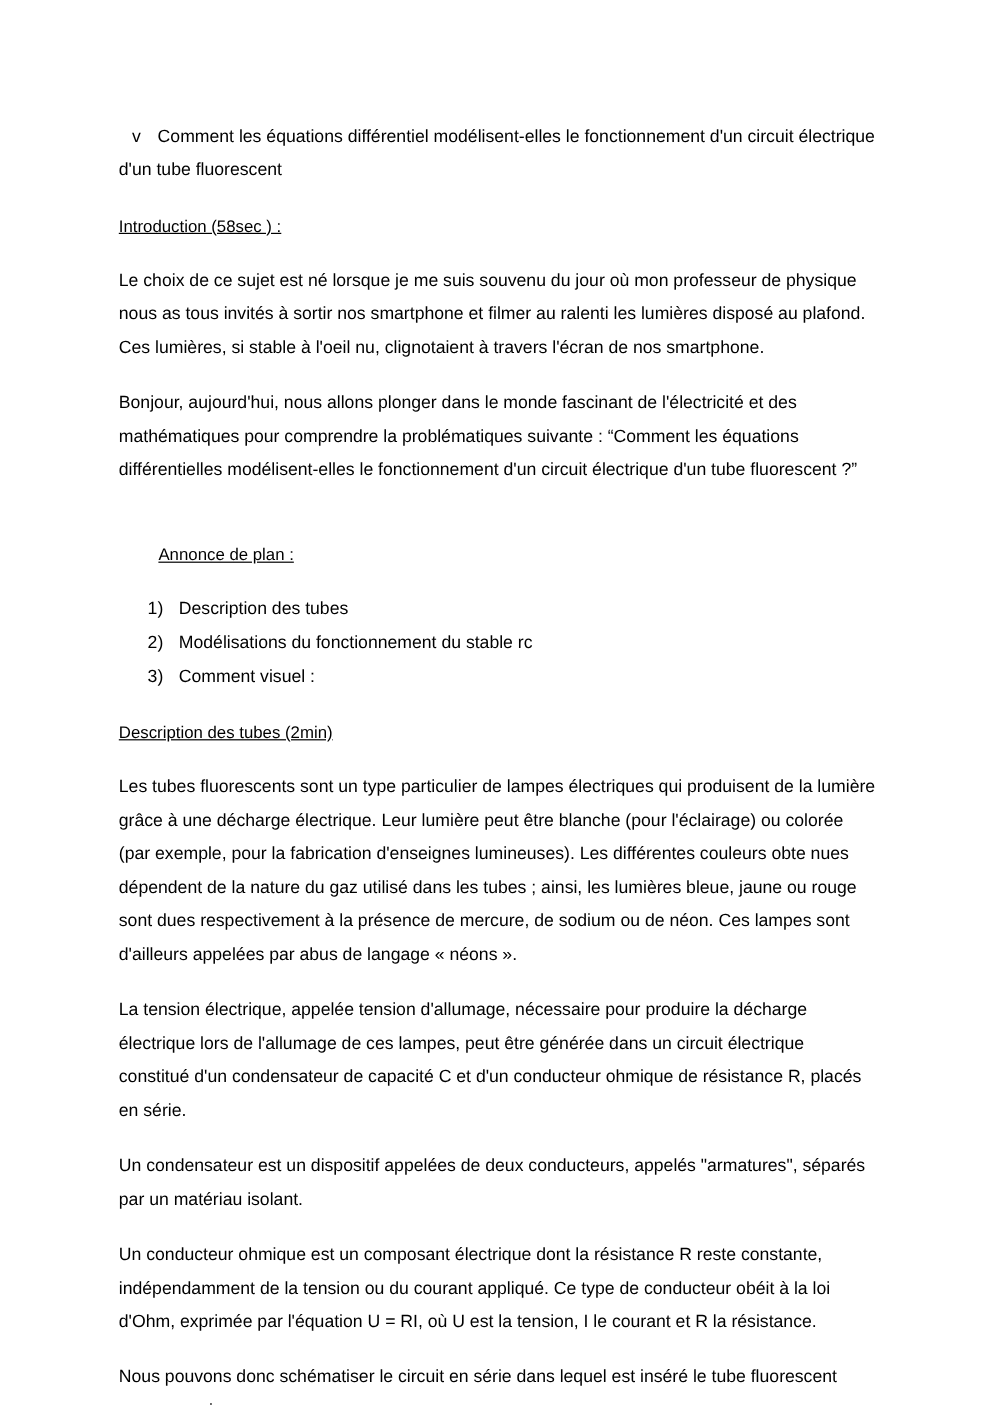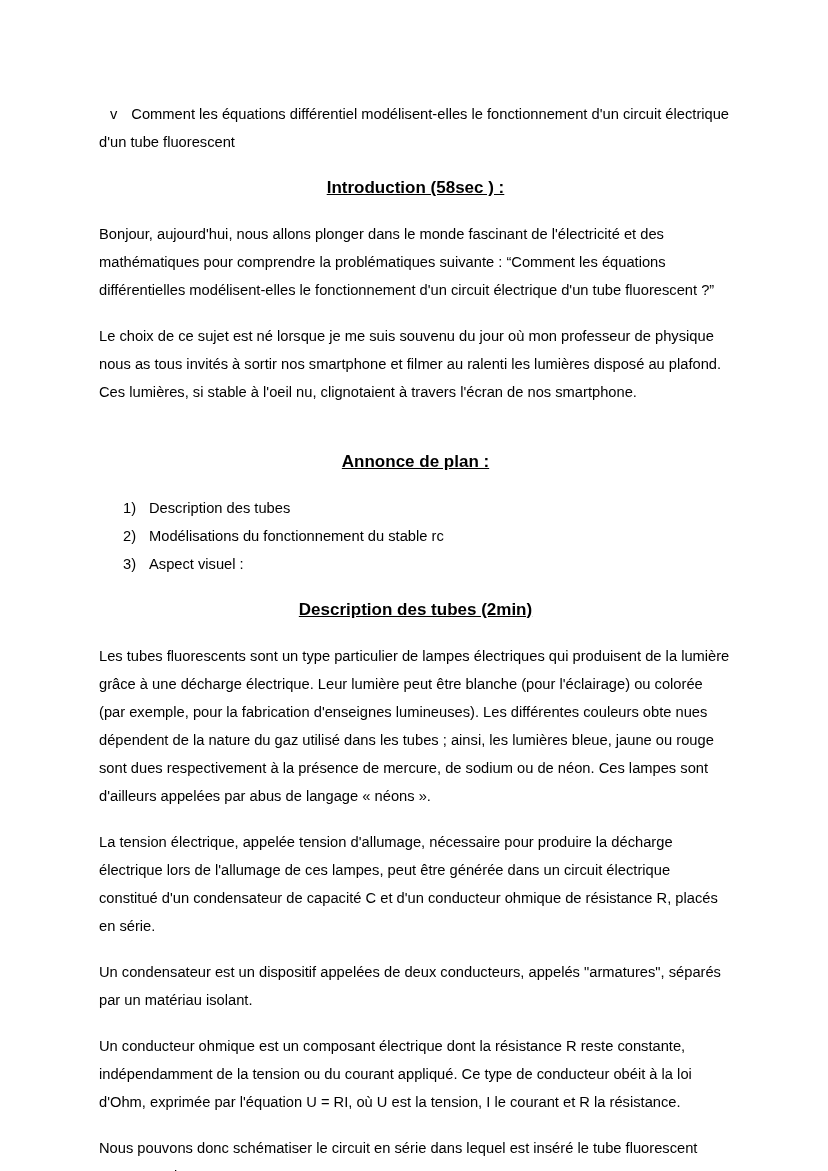--- a/index.html
+++ b/index.html
@@ -27,28 +27,28 @@
   p.block { white-space: normal; }
   .opening {
     text-indent: 11px;
   }
   .opening .marker {
     display: inline-block;
     text-indent: 0;
     margin-right: 14px;
   }
   .heading {
-    font-size: 17px;
-    font-weight: bold;
+    font-size: 14px;
+    font-weight: normal;
     text-decoration: underline;
     margin: 0 0 18px 0;
-    text-align: center;
   }
   .heading.gap-before {
     margin-top: 42px;
+    margin-left: 33px;
   }
   .gap-before-sm {
     margin-top: 6px;
   }
   ol.plan-list {
     list-style: none;
     margin: 0 0 18px 0;
     padding: 0;
   }
   ol.plan-list li {
@@ -64,39 +64,39 @@
 </style>
 </head>
 <body>
 
 <div class="page">
 
   <p class="block opening"><span class="marker">v</span><span>Comment les équations différentiel modélisent-elles le fonctionnement d'un circuit électrique d'un tube fluorescent</span></p>
 
   <h2 class="heading gap-before-sm">Introduction (58sec ) :</h2>
 
+  <p class="block">Le choix de ce sujet est né lorsque je me suis souvenu du jour où mon professeur de physique nous as tous invités à sortir nos smartphone et filmer au ralenti les lumières disposé au plafond. Ces lumières, si stable à l'oeil nu, clignotaient à travers l'écran de nos smartphone.</p>
+
   <p class="block">Bonjour, aujourd'hui, nous allons plonger dans le monde fascinant de l'électricité et des mathématiques pour comprendre la problématiques suivante : “Comment les équations différentielles modélisent-elles le fonctionnement d'un circuit électrique d'un tube fluorescent ?”</p>
-
-  <p class="block">Le choix de ce sujet est né lorsque je me suis souvenu du jour où mon professeur de physique nous as tous invités à sortir nos smartphone et filmer au ralenti les lumières disposé au plafond. Ces lumières, si stable à l'oeil nu, clignotaient à travers l'écran de nos smartphone.</p>
 
 
   <h2 class="heading gap-before">Annonce de plan :</h2>
 
   <ol class="plan-list">
     <li>
       <span class="num">1)</span>
       <span class="lbl">Description des tubes</span>
     </li>
     <li>
       <span class="num">2)</span>
       <span class="lbl">Modélisations du fonctionnement du stable rc</span>
     </li>
     <li>
       <span class="num">3)</span>
-      <span class="lbl">Aspect visuel :</span>
+      <span class="lbl">Comment visuel :</span>
     </li>
   </ol>
 
   <h2 class="heading" style="margin-top:7px;">Description des tubes (2min)</h2>
 
   <p class="block">Les tubes fluorescents sont un type particulier de lampes électriques qui produisent de la lumière grâce à une décharge électrique. Leur lumière peut être blanche (pour l'éclairage) ou colorée (par exemple, pour la fabrication d'enseignes lumineuses). Les différentes couleurs obte nues dépendent de la nature du gaz utilisé dans les tubes ; ainsi, les lumières bleue, jaune ou rouge sont dues respectivement à la présence de mercure, de sodium ou de néon. Ces lampes sont d'ailleurs appelées par abus de langage « néons ».</p>
 
   <p class="block">La tension électrique, appelée tension d'allumage, nécessaire pour produire la décharge électrique lors de l'allumage de ces lampes, peut être générée dans un circuit électrique constitué d'un condensateur de capacité C et d'un conducteur ohmique de résistance R, placés en série.</p>
 
   <p class="block">Un condensateur est un dispositif appelées de deux conducteurs, appelés "armatures", séparés par un matériau isolant.</p>

